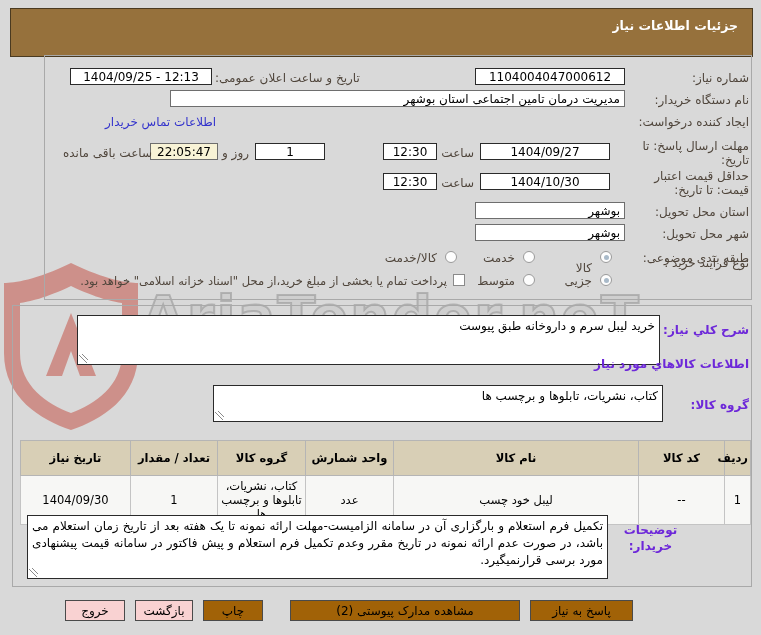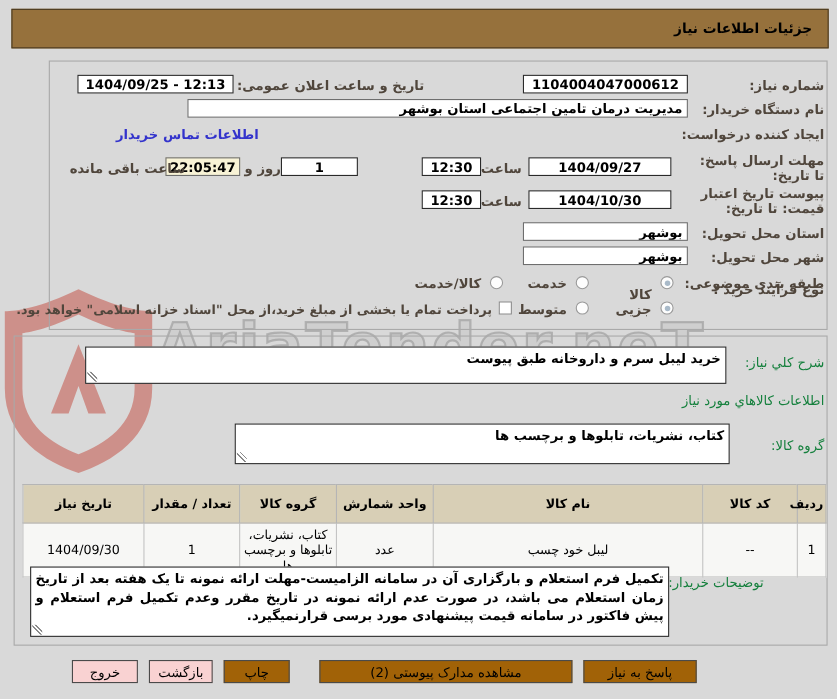--- a/index.html
+++ b/index.html
@@ -1,25 +1,25 @@
 <!DOCTYPE html>
 <html lang="fa" dir="rtl"><head>
 <meta charset="utf-8">
 <style>
   html,body{margin:0;padding:0;background:#d9d9d9;}
   .screen{position:relative;width:761px;height:635px;background:#d9d9d9;overflow:hidden;
           direction:rtl;font-family:"DejaVu Sans",sans-serif;font-size:12px;color:#000;}
-  .abs{position:absolute;font-weight:bold;}
-  .titlebar{position:absolute;top:8px;right:8px;left:10px;height:36px;background:#96713c;
-            border:1px solid #4a3a20;color:#000000;font-weight:bold;font-size:12.5px;
+  .abs{position:absolute;}
+  .titlebar{position:absolute;top:8px;right:8px;left:10px;height:49px;background:#96713c;
+            border:1px solid #4a3a20;color:#ffffff;font-weight:bold;font-size:12.5px;
             line-height:33px;padding-right:14px;box-sizing:border-box;}
   .panel{position:absolute;border:1px solid #a9a9a9;background:transparent;}
   .lbl{color:#50463c;font-size:12px;white-space:nowrap;}
   .lbl-wrap{color:#50463c;font-size:12px;white-space:normal;line-height:14px;text-align:right;}
-  .lbl-b{color:#15803d;font-weight:normal;font-size:12px;white-space:nowrap;}
+  .lbl-b{color:#6d28d9;font-weight:bold;font-size:12px;white-space:nowrap;}
   .inp{background:#fff;border:1px solid #6e6e6e;height:17px;box-sizing:border-box;
        font-size:12px;display:flex;align-items:center;padding:0 4px;overflow:hidden;white-space:nowrap;}
   .inp.dark{border-color:#2a2a2a;}
   .inp.center{justify-content:center;}
   .inp.yellow{background:#f8f3d6;border-color:#6e6e6e;justify-content:center;}
   .txa{background:#fff;border:1px solid #2a2a2a;box-sizing:border-box;font-size:12px;
        padding:2px 4px;text-align:right;overflow:hidden;line-height:17px;}
   .txa .grip{position:absolute;left:1px;bottom:1px;width:9px;height:9px;
        background:linear-gradient(45deg,transparent 40%,#8a8a8a 40%,#8a8a8a 48%,transparent 48%,transparent 62%,#8a8a8a 62%,#8a8a8a 70%,transparent 70%);}
   .justify{text-align:justify;text-align-last:right;}
@@ -74,21 +74,21 @@
 
   <div class="abs lbl-wrap" style="top:139px;right:12px;width:122px;">مهلت ارسال پاسخ: تا تاریخ:</div>
   <div class="abs inp dark center" style="top:143px;right:151px;width:130px;direction:ltr;">1404/09/27</div>
   <span class="abs lbl" style="top:146px;right:287px;">ساعت</span>
   <div class="abs inp dark center" style="top:143px;right:324px;width:54px;direction:ltr;">12:30</div>
   <div class="abs inp dark center" style="top:143px;left:255px;width:70px;">1</div>
   <span class="abs lbl" style="top:146px;left:222px;">روز و</span>
   <div class="abs inp yellow" style="top:143px;left:150px;width:68px;direction:ltr;">22:05:47</div>
   <span class="abs lbl" style="top:146px;left:63px;">ساعت باقی مانده</span>
 
-  <div class="abs lbl-wrap" style="top:169px;right:12px;width:118px;">پیوست تاریخ اعتبار قیمت: تا تاریخ:</div>
+  <div class="abs lbl-wrap" style="top:169px;right:12px;width:118px;">حداقل قیمت اعتبار قیمت: تا تاریخ:</div>
   <div class="abs inp dark center" style="top:173px;right:151px;width:130px;direction:ltr;">1404/10/30</div>
   <span class="abs lbl" style="top:176px;right:287px;">ساعت</span>
   <div class="abs inp dark center" style="top:173px;right:324px;width:54px;direction:ltr;">12:30</div>
 
   <span class="abs lbl" style="top:205px;right:12px;">استان محل تحویل:</span>
   <div class="abs inp" style="top:202px;right:136px;width:150px;">بوشهر</div>
   <span class="abs lbl" style="top:227px;right:12px;">شهر محل تحویل:</span>
   <div class="abs inp" style="top:224px;right:136px;width:150px;">بوشهر</div>
 
   <span class="abs lbl" style="top:251px;right:12px;">طبقه بندی موضوعی:</span>
@@ -101,21 +101,21 @@
 
   <span class="abs lbl" style="top:256px;right:12px;">نوع فرآیند خرید :</span>
   <span class="abs rad sel" style="top:274px;right:149px;"></span>
   <span class="abs lbl" style="top:274px;right:169px;">جزیی</span>
   <span class="abs rad" style="top:274px;right:226px;"></span>
   <span class="abs lbl" style="top:274px;right:246px;">متوسط</span>
   <span class="abs chk" style="top:274px;right:296px;"></span>
   <span class="abs lbl" style="top:274px;right:314px;font-size:11.5px;">پرداخت تمام یا بخشی از مبلغ خرید،از محل "اسناد خزانه اسلامی" خواهد بود.</span>
 
   <span class="abs lbl-b" style="top:323px;right:12px;">شرح کلي نیاز:</span>
-  <div class="abs txa" style="top:315px;right:101px;width:583px;height:34px;">
+  <div class="abs txa" style="top:315px;right:101px;width:583px;height:50px;">
     <span>خرید لیبل سرم و داروخانه طبق پیوست</span>
     <span class="grip"></span>
   </div>
 
   <span class="abs lbl-b" style="top:357px;right:12px;">اطلاعات کالاهاي مورد نیاز</span>
 
   <span class="abs lbl-b" style="top:398px;right:12px;">گروه کالا:</span>
   <div class="abs txa" style="top:385px;right:98px;width:450px;height:37px;">
     <span>کتاب، نشریات، تابلوها و برچسب ها</span>
     <span class="grip"></span>

